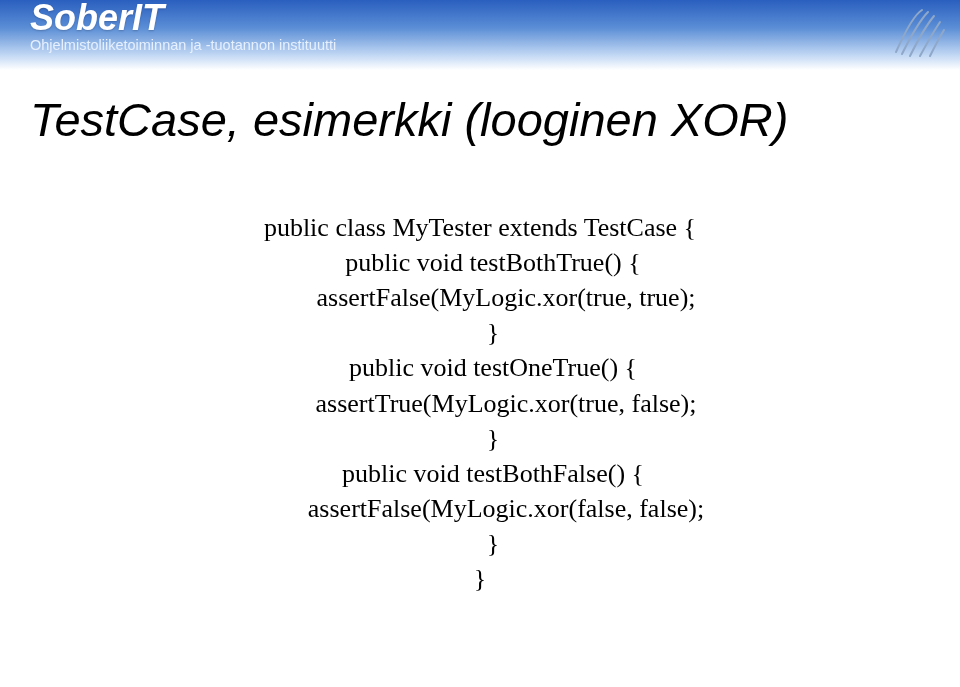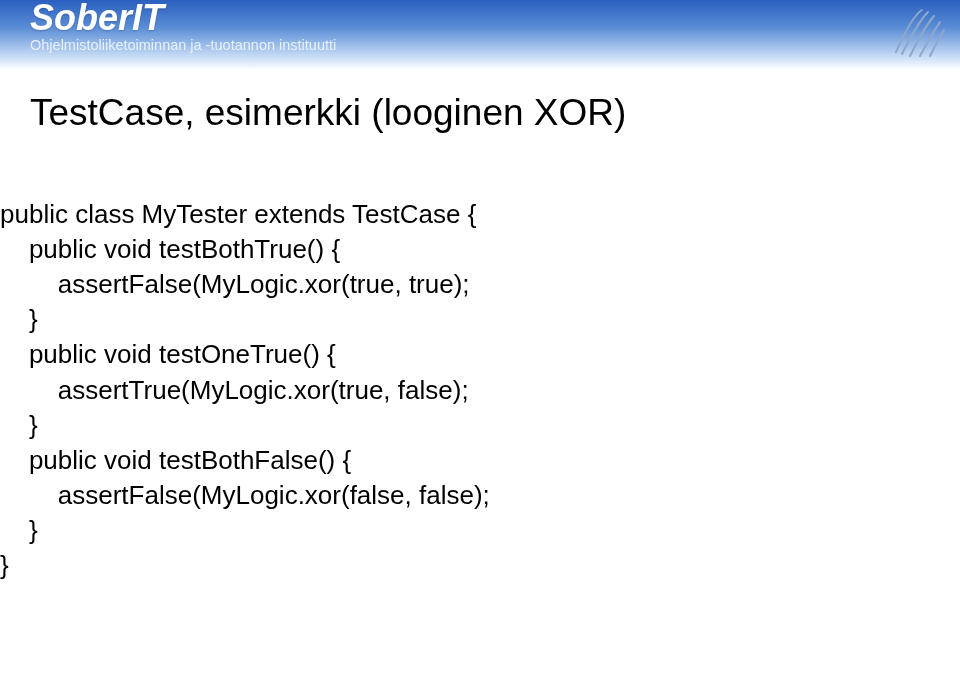--- a/index.html
+++ b/index.html
@@ -36,31 +36,33 @@
     margin-top: 2px;
     color: #e6f0ff;
     text-align: right;
   }
   .logo {
     position: absolute;
     right: 10px;
     top: 6px;
   }
   .title {
-    font-size: 37px;
+    font-size: 47px;
     font-weight: normal;
     margin: 22px 0 28px 30px;
+    font-style: italic;
   }
   .code {
-    font-family: Liberation Sans, sans-serif;
+    font-family: Liberation Serif, serif;
     font-size: 26px;
     line-height: 1.35;
     white-space: pre;
     margin-left: 0px;
     color: #000;
+    text-align: center;
   }
 </style>
 </head>
 <body>
 
 <div class="header">
   <div class="header-text">
     <div class="brand">SoberIT</div>
     <div class="subtitle">Ohjelmistoliiketoiminnan ja -tuotannon instituutti</div>
   </div>

